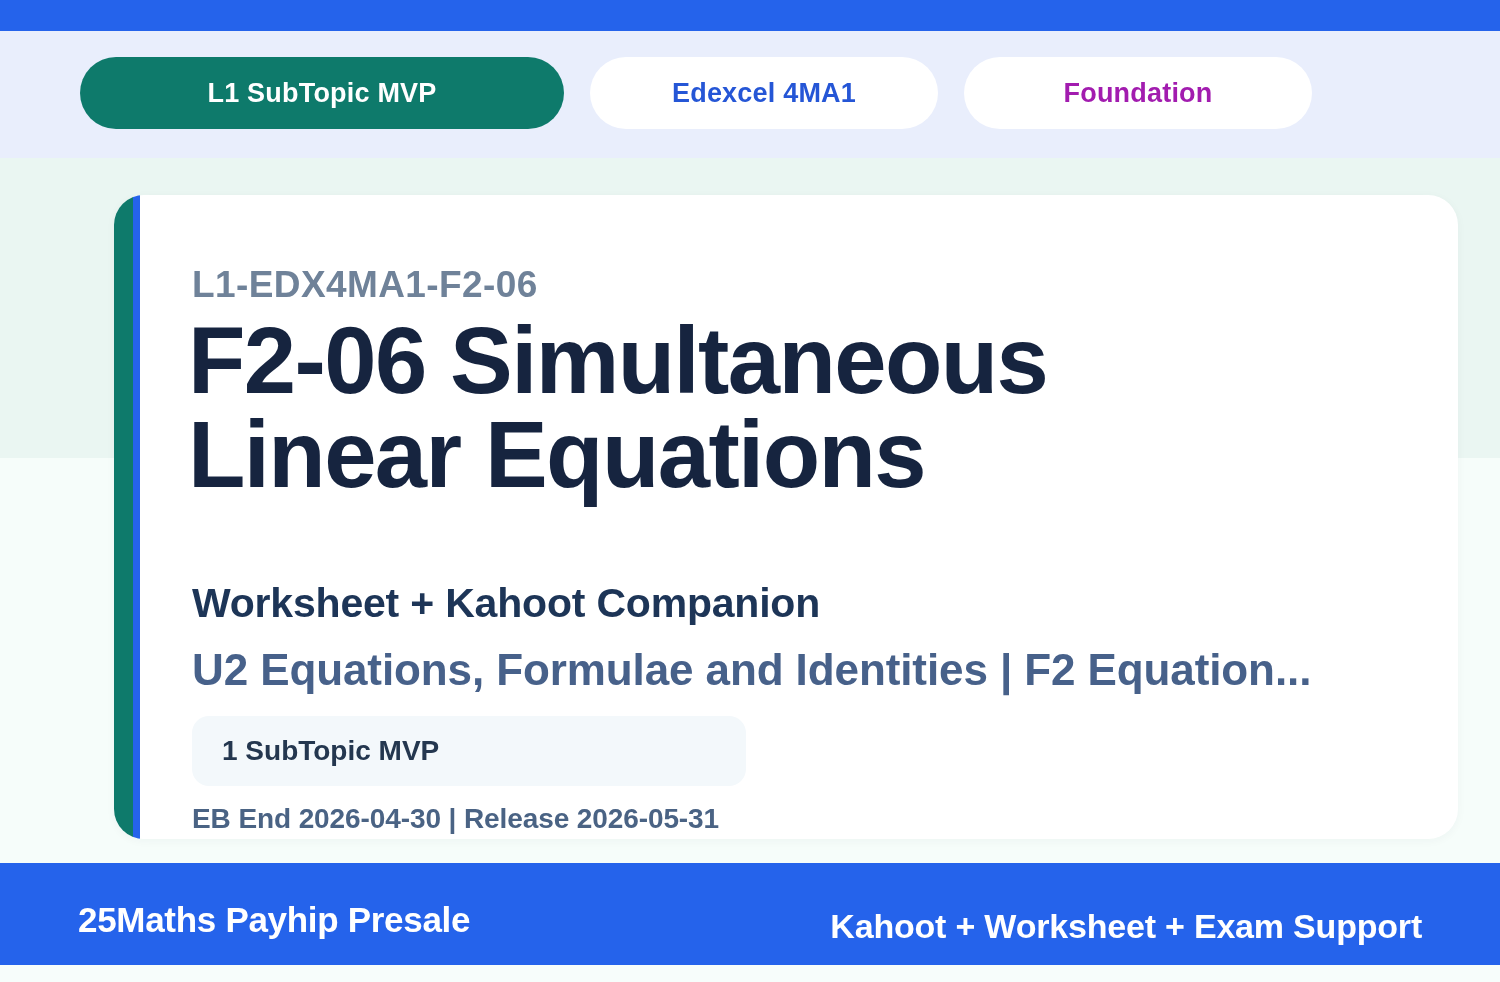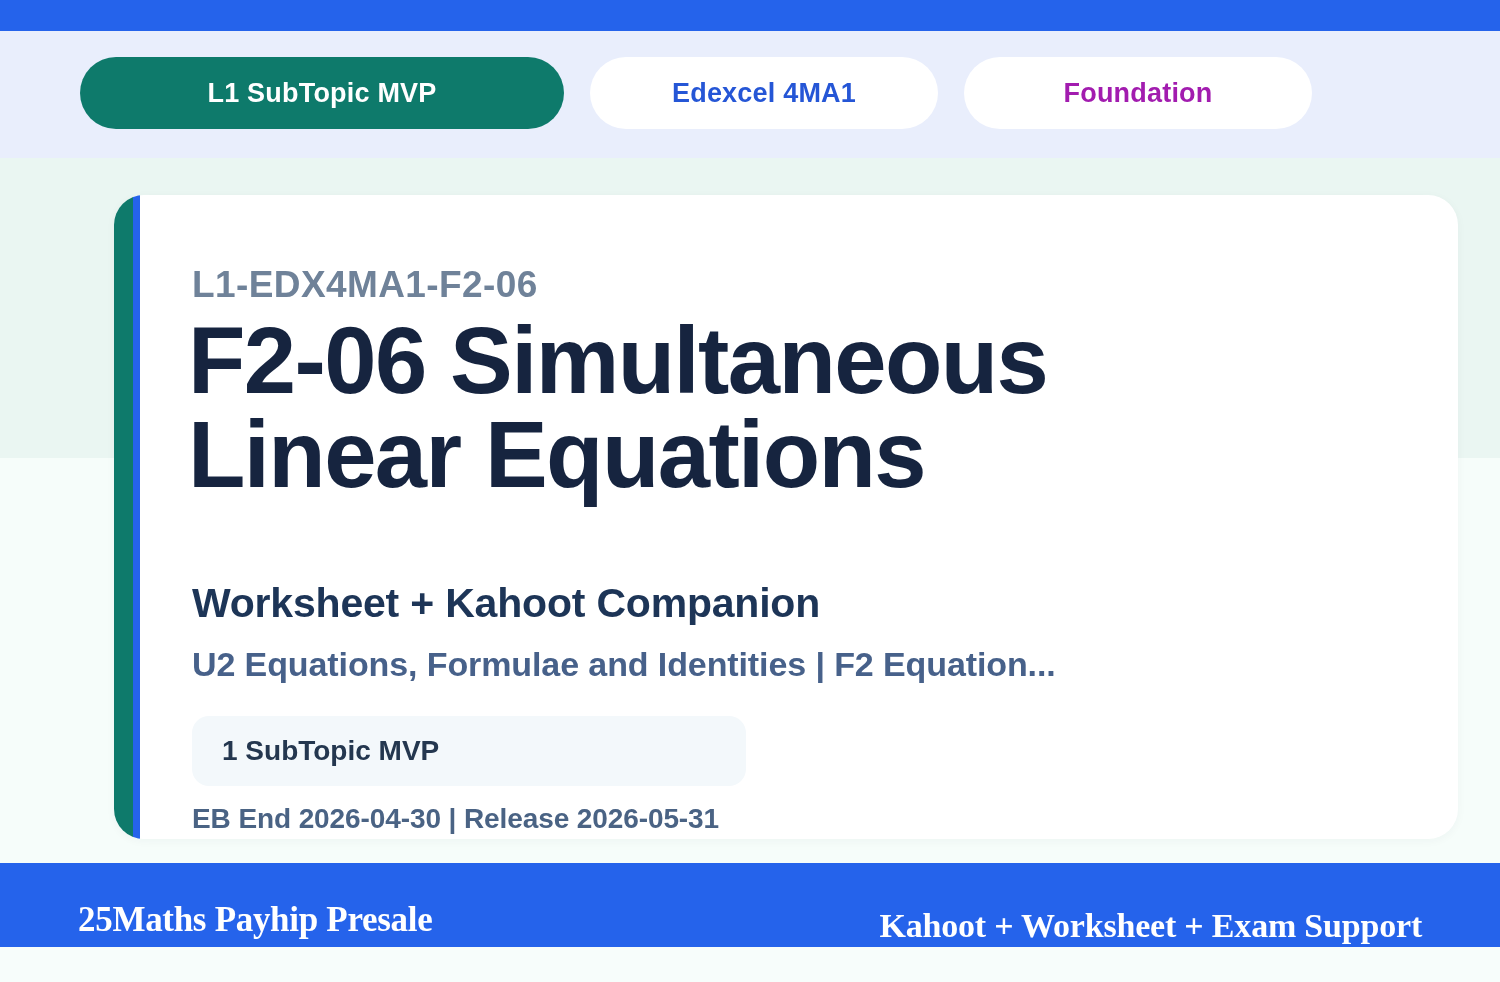--- a/index.html
+++ b/index.html
@@ -144,21 +144,21 @@
     font-size: 41px;
     font-weight: bold;
     color: #1D3557;
     letter-spacing: -0.2px;
     white-space: nowrap;
   }
 
   .meta-line {
     position: absolute;
     left: 0; top: 450px;
-    font-size: 34px;
+    font-size: 44px;
     font-weight: bold;
     color: #47618A;
     letter-spacing: -0.1px;
     white-space: nowrap;
   }
 
   .pill-row {
     position: absolute;
     left: 0; top: 521px;
     display: flex;
@@ -188,23 +188,22 @@
     font-weight: bold;
     color: #4A6384;
     letter-spacing: -0.1px;
     white-space: nowrap;
   }
 
   
   .footer {
     position: absolute;
     left: 0; top: 863px;
-    width: 1500px; height: 84px;
+    width: 1500px; height: 102px;
     background: #2563EB;
-    font-family: Liberation Serif, serif;
   }
   .footer-left {
     position: absolute;
     left: 78px; top: 37px;
     font-size: 35px;
     font-weight: bold;
     color: #ffffff;
     letter-spacing: -0.3px;
     white-space: nowrap;
   }

